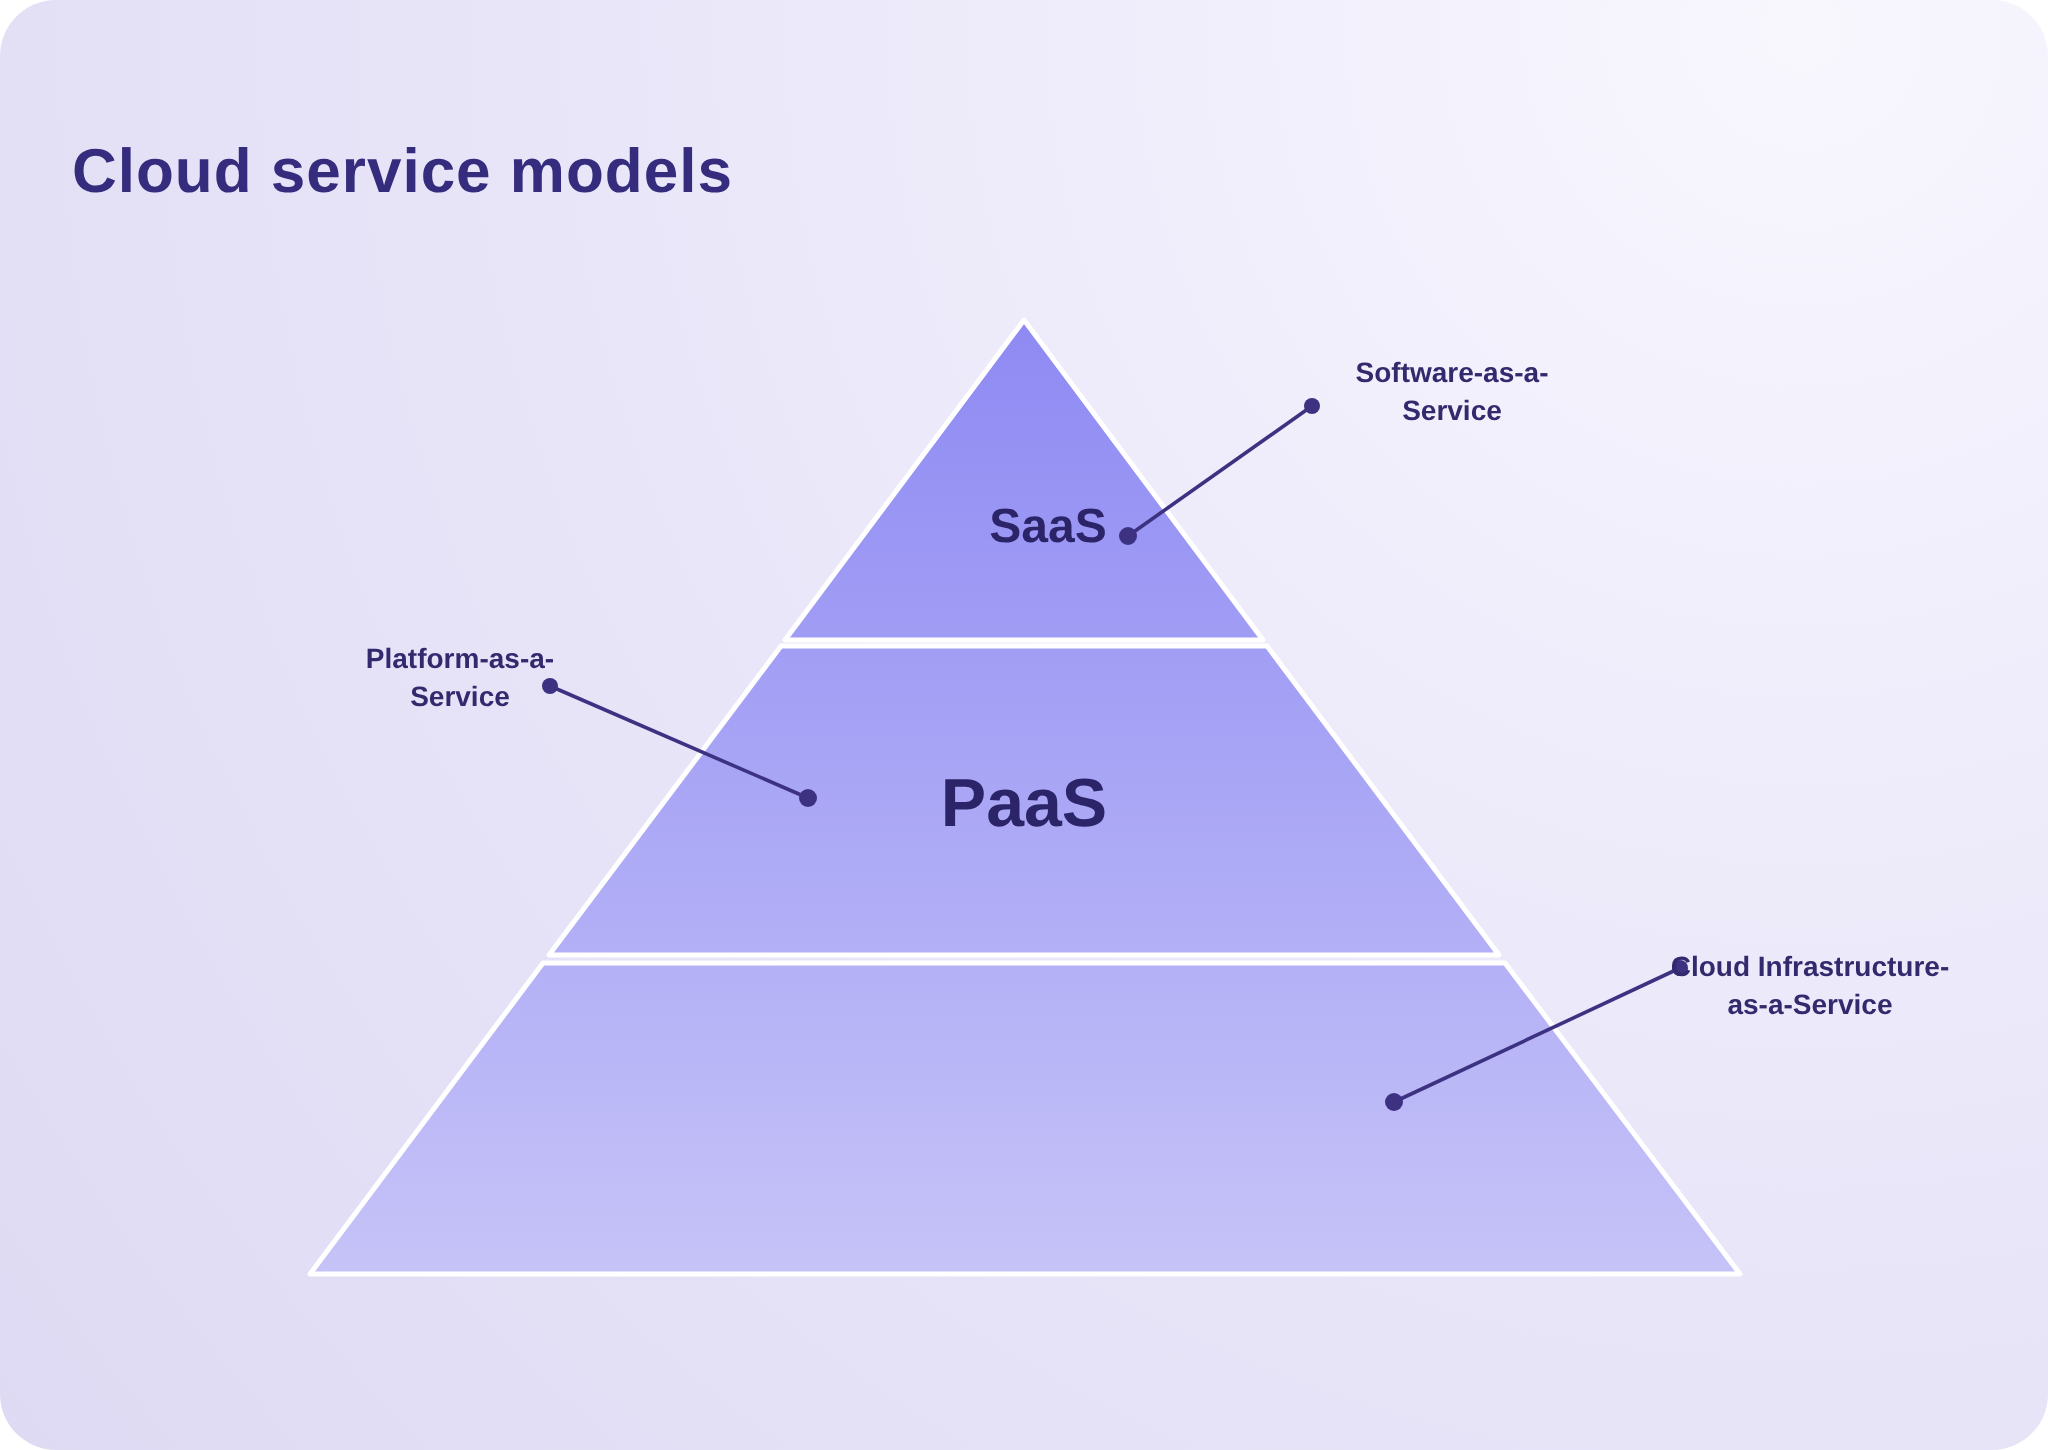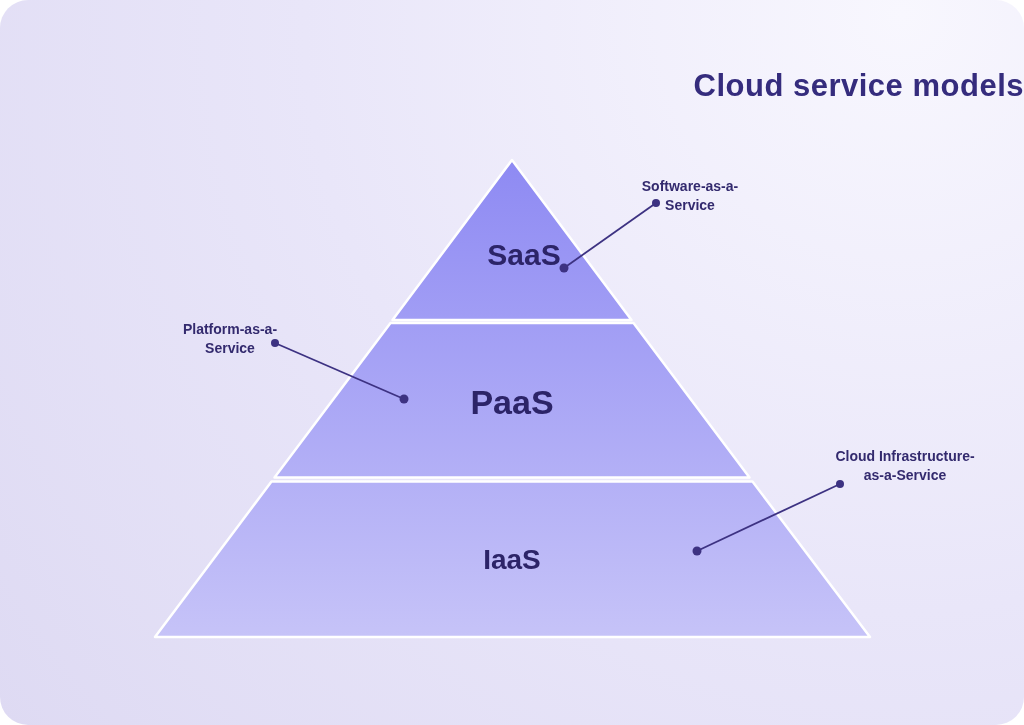--- a/index.html
+++ b/index.html
@@ -14,21 +14,21 @@
   .card{
     position:relative;
     width:1024px;height:725px;
     border-radius:28px;
     overflow:hidden;
     background:radial-gradient(circle at 88% 2%, var(--bg-light) 0%, var(--bg-mid) 52%, var(--bg-dark) 100%);
   }
   .title{
     position:absolute;
     top:68px;left:0;right:0;
-    text-align:right;
+    text-align:left;
     font-size:31px;
     font-weight:700;
     letter-spacing:0.5px;
     color:var(--ink);
     margin-left:36px;
   }
   svg.pyramid-layer{
     position:absolute;
     top:0;left:0;
     width:1024px;height:725px;
@@ -45,35 +45,35 @@
   .callout-dot{
     fill:var(--connector);
   }
   .tier-label{
     position:absolute;
     left:0;right:0;
     text-align:center;
     font-weight:700;
     color:#2c2468;
   }
-  .tier-label.saas{top:238px;font-size:30px;padding-left:24px;}
+  .tier-label.saas{top:250px;font-size:24px;padding-left:24px;}
   .tier-label.paas{top:383px;font-size:34px;}
   .tier-label.iaas{top:544px;font-size:28px;}
   .callout-label{
     position:absolute;
     text-align:center;
     font-size:14px;
     line-height:19px;
     font-weight:700;
     color:#332a6e;
     white-space:pre-line;
   }
-  .callout-label.software{left:600px;width:180px;top:177px;}
+  .callout-label.software{left:636px;width:180px;top:177px;}
   .callout-label.platform{left:140px;width:180px;top:320px;}
-  .callout-label.cloudinfra{left:800px;width:210px;top:447px;}
+  .callout-label.cloudinfra{left:800px;width:210px;top:474px;}
 </style>
 </head>
 <body>
 
 <div class="card">
 
   <div class="title">Cloud service models</div>
 
   <svg class="pyramid-layer" viewBox="0 0 1024 725">
     <defs>
@@ -99,21 +99,20 @@
     </g>
     <g>
       <line class="callout-line" x1="840" y1="484" x2="697" y2="551"></line>
       <circle class="callout-dot" cx="840" cy="484" r="4"></circle>
       <circle class="callout-dot" cx="697" cy="551" r="4.5"></circle>
     </g>
   </svg>
 
   <div class="tier-label saas">SaaS</div>
   <div class="tier-label paas">PaaS</div>
-  <div class="tier-label iaas">IaaS</div>
 
   <div class="callout-label software">Software-as-a-
 Service</div>
   <div class="callout-label platform">Platform-as-a-
 Service</div>
   <div class="callout-label cloudinfra">Cloud Infrastructure-
 as-a-Service</div>
 
 </div>
 

